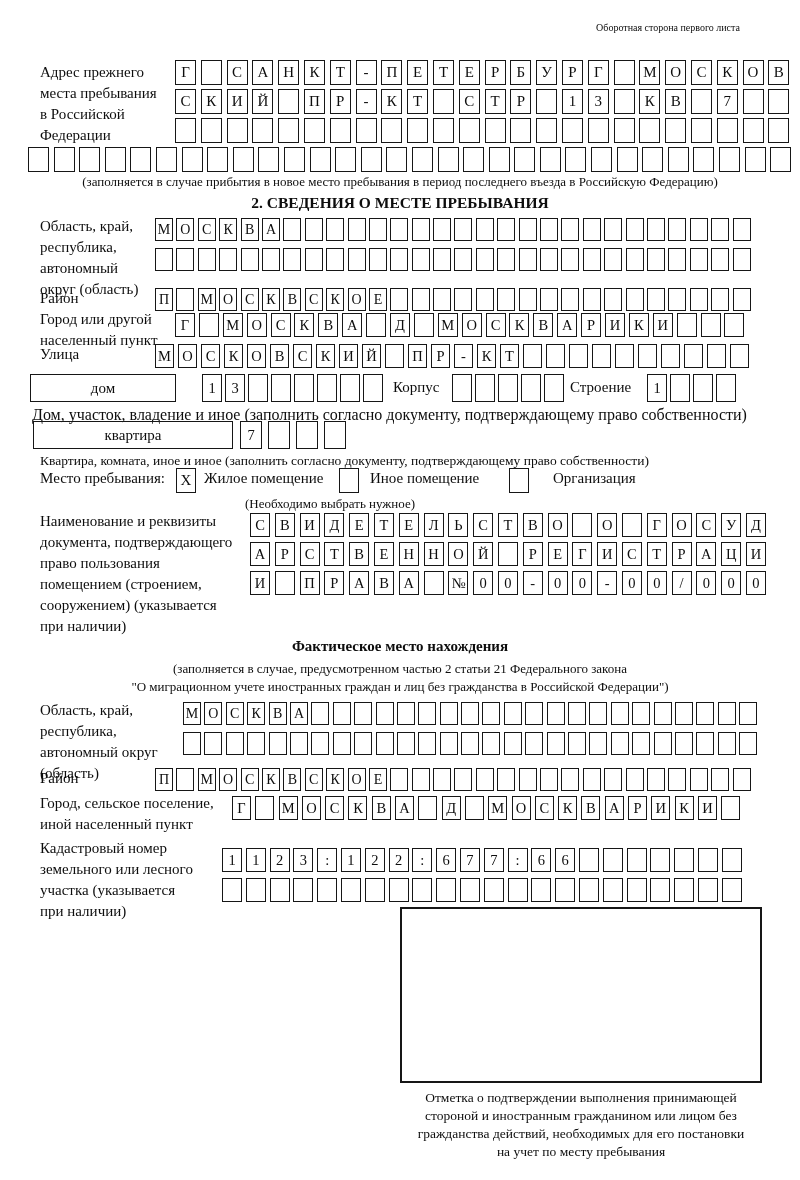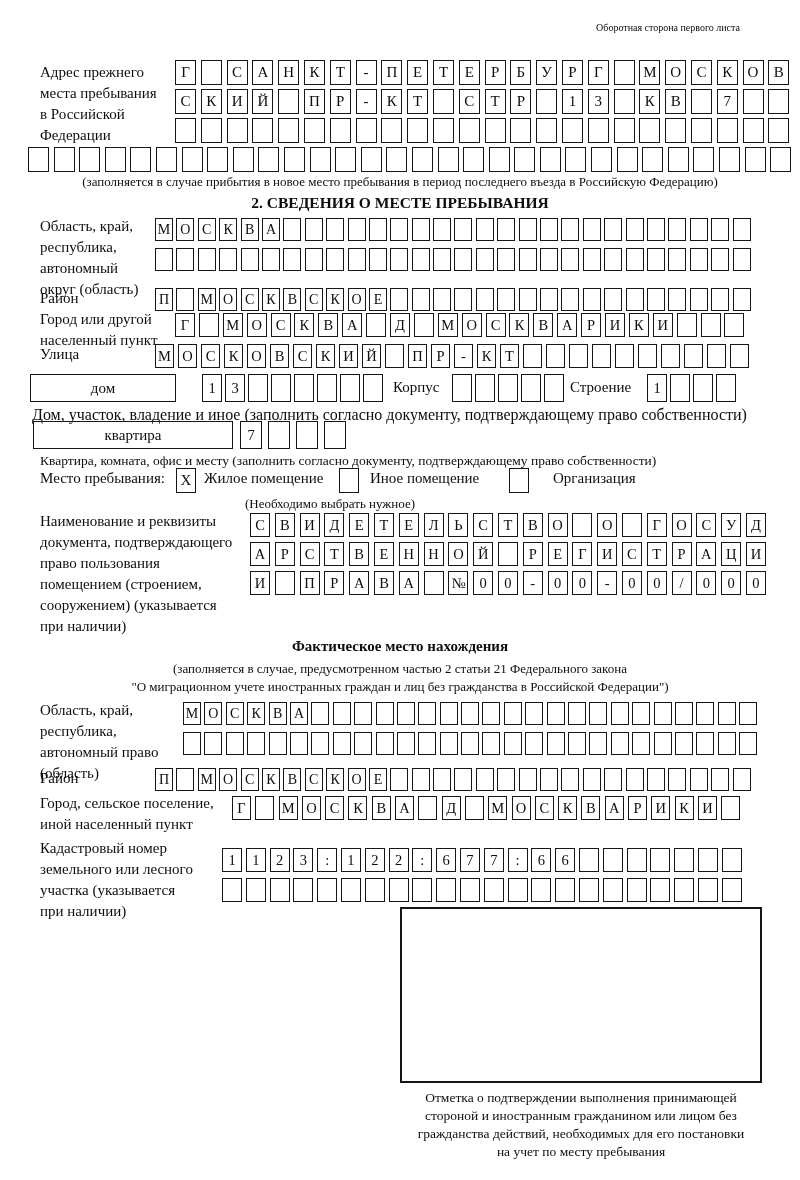--- a/index.html
+++ b/index.html
@@ -348,21 +348,21 @@
     </div>
   <div class="abs" style="left:32px;top:406px;font-size:16px;white-space:nowrap;">Дом, участок, владение и иное (заполнить согласно документу, подтверждающему право собственности)</div>
 
   <div class="abs widebox" style="left:33px;top:421px;width:200px;">квартира</div>
   <div class="abs cells g-kv" style="left:240px;top:421px;">
       <span class="cell">7</span>
       <span class="cell"></span>
       <span class="cell"></span>
       <span class="cell"></span>
     </div>
-  <div class="abs" style="left:40px;top:453px;font-size:13.5px;white-space:nowrap;">Квартира, комната, офис и месту (заполнить согласно документу, подтверждающему право собственности)</div>
+  <div class="abs" style="left:40px;top:453px;font-size:13.5px;white-space:nowrap;">Квартира, комната, иное и иное (заполнить согласно документу, подтверждающему право собственности)</div>
 
   <div class="abs label" style="left:40px;top:470px;">Место пребывания:</div>
   <div class="abs checkbox" style="left:176px;top:468px;">X</div>
   <div class="abs label" style="left:204px;top:470px;">Жилое помещение</div>
   <div class="abs checkbox" style="left:339px;top:468px;"></div>
   <div class="abs label" style="left:370px;top:470px;">Иное помещение</div>
   <div class="abs checkbox" style="left:509px;top:468px;"></div>
   <div class="abs label" style="left:553px;top:470px;">Организация</div>
   <div class="abs note" style="left:245px;top:496px;">(Необходимо выбрать нужное)</div>
 
@@ -444,21 +444,21 @@
       <span class="cell">0</span>
     </div>
 
   <div class="abs center bold" style="top:638px;font-size:15px;">Фактическое место нахождения</div>
   <div class="abs note center" style="top:661px;">(заполняется в случае, предусмотренном частью 2 статьи 21 Федерального закона</div>
   <div class="abs note center" style="top:679px;">"О миграционном учете иностранных граждан и лиц без гражданства в Российской Федерации")</div>
 
   <div class="abs label" style="left:40px;top:700px;">
     <div>Область, край,</div>
     <div>республика,</div>
-    <div>автономный право</div>
+    <div>автономный округ</div>
     <div>(область)</div>
   </div>
   <div class="abs cells g-factobl" style="left:183px;top:702px;">
       <span class="cell">М</span>
       <span class="cell">О</span>
       <span class="cell">С</span>
       <span class="cell">К</span>
       <span class="cell">В</span>
       <span class="cell">А</span>
       <span class="cell"></span>

